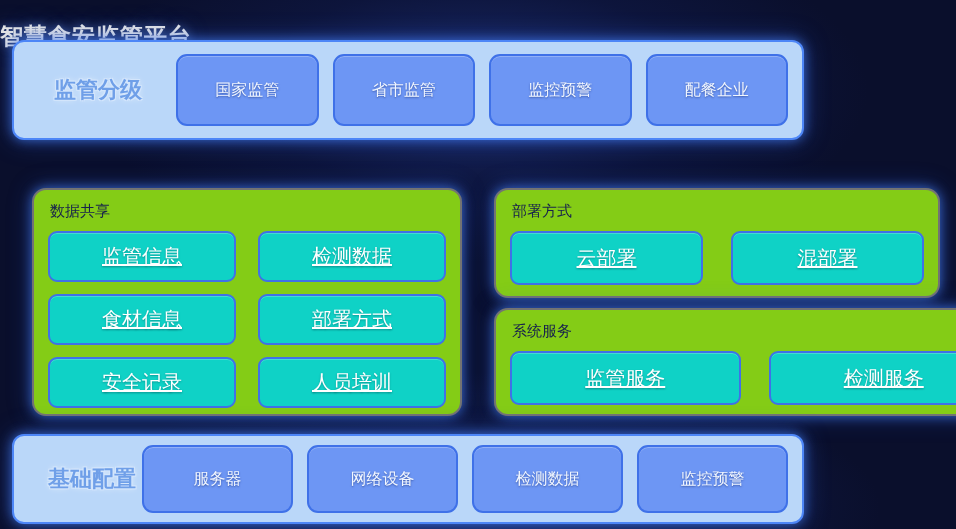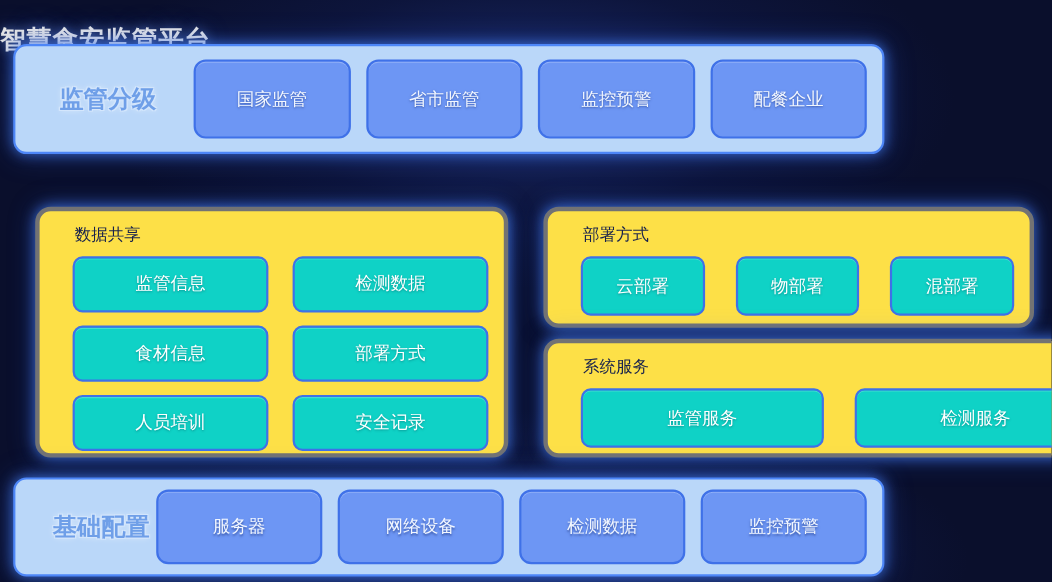--- a/index.html
+++ b/index.html
@@ -106,26 +106,26 @@
     justify-content: center;
     text-shadow: 0 1px 2px rgba(20,40,110,0.55);
     box-shadow: inset 0 1px 0 rgba(255,255,255,0.25);
   }
   .band-top .card-blue    { height: 72px; }
   .band-bottom .card-blue { height: 68px; }
 
   
   .panel {
     position: absolute;
-    background: #fde047;
-    border: 4px solid #737373;
+    background: #84cc16;
+    border: 2px solid #737373;
     border-radius: 14px;
     box-shadow: 0 0 12px rgba(70,125,240,0.75),
                 0 0 24px rgba(50,100,230,0.35);
-    padding: 12px 14px 14px 30px;
+    padding: 12px 14px 14px 14px;
   }
 
   .panel-title {
     color: #17214d;
     font-size: 15px;
     margin-bottom: 10px;
     margin-left: 2px;
   }
 
   .panel-left  { left: 32px;  top: 188px; width: 430px; height: 228px; }
@@ -141,26 +141,27 @@
     display: flex;
     gap: 28px;
   }
 
   
   .card-teal {
     background: #0fd2c6;
     border: 2px solid #3f71e8;
     border-radius: 9px;
     color: #ffffff;
-    font-size: 16px;
+    font-size: 20px;
     display: flex;
     align-items: center;
     justify-content: center;
     text-shadow: 0 1px 2px rgba(0,70,80,0.45);
     box-shadow: inset 0 1px 0 rgba(255,255,255,0.22);
+    text-decoration: underline;
   }
   .panel-left .card-teal { height: 51px; }
   .row3 .card-teal { flex: 1; height: 54px; }
 </style>
 </head>
 <body>
 
 <div id="app">
 
   <div id="glow"></div>
@@ -178,30 +179,29 @@
     </div>
   </div>
 
   <div class="panel panel-left">
     <div class="panel-title">数据共享</div>
     <div class="grid2">
       <div class="card-teal">监管信息</div>
       <div class="card-teal">检测数据</div>
       <div class="card-teal">食材信息</div>
       <div class="card-teal">部署方式</div>
+      <div class="card-teal">安全记录</div>
       <div class="card-teal">人员培训</div>
-      <div class="card-teal">安全记录</div>
     </div>
   </div>
 
   <div class="panel panel-dep">
     <div class="panel-title">部署方式</div>
     <div class="row3">
       <div class="card-teal">云部署</div>
-      <div class="card-teal">物部署</div>
       <div class="card-teal">混部署</div>
     </div>
   </div>
 
   <div class="panel panel-svc">
     <div class="panel-title">系统服务</div>
     <div class="row3">
       <div class="card-teal">监管服务</div>
       <div class="card-teal">检测服务</div>
     </div>

